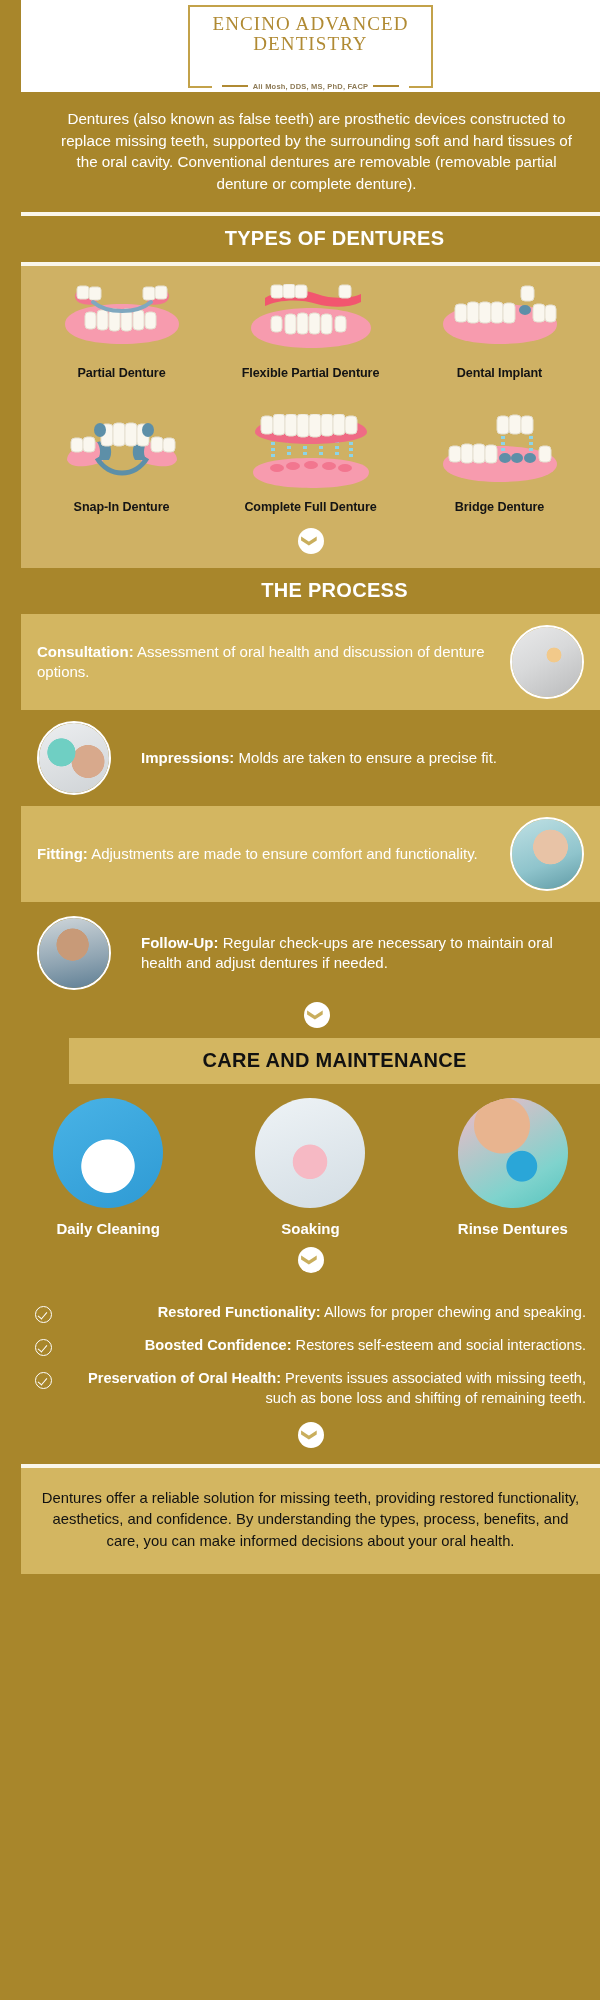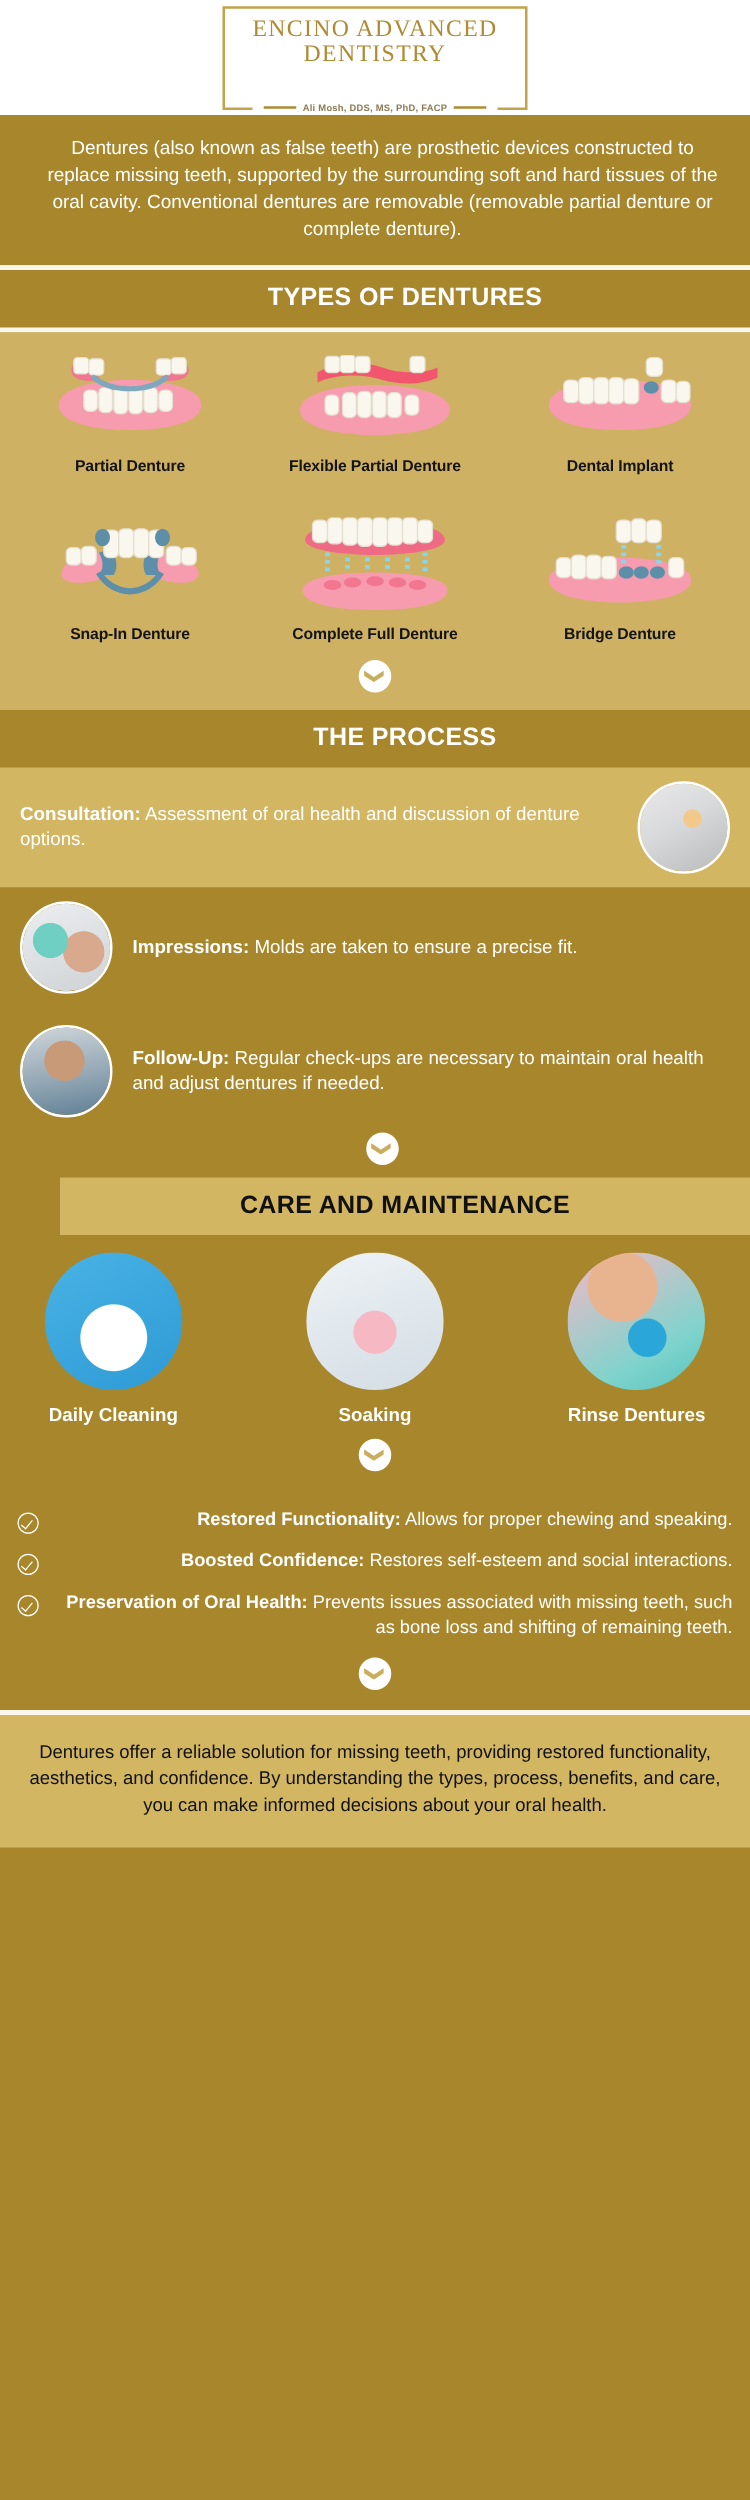--- a/index.html
+++ b/index.html
@@ -1,21 +1,21 @@
 <!DOCTYPE html>
 <html><head>
 <meta charset="utf-8">
 <style>
   * { box-sizing: border-box; margin:0; padding:0; }
   body {
     width:600px; height:2000px; overflow:hidden;
     font-family:"Liberation Sans", sans-serif;
     background:#A8862B;
   }
-  .page { width:600px; height:1912px; position:relative; }
+  .page { width:600px; height:1912px; position:relative;padding-left:21px; }
 
   
   .logo-header{
     background:#ffffff; height:92px; display:flex;
     align-items:center; justify-content:center;
   }
   .logo-box{
     border:2px solid #C3A24A; padding:7px 22px 2px 22px;
     text-align:center; position:relative;
   }
@@ -64,21 +64,21 @@
   
   .chev-wrap{ display:flex; justify-content:center; }
   .chev{
     width:26px; height:26px; border-radius:50%; background:#ffffff;
     display:flex; align-items:center; justify-content:center;
     color:#C9AE5D; font-size:15px; font-weight:900; line-height:1;
   }
   .chev-onlight .chev{ color:#C9AE5D; }
 
   
-  .step{ display:flex; align-items:center; min-height:96px; padding:10px 16px; }
+  .step{ display:flex; align-items:center; min-height:96px; padding:10px 16px; gap:14px; }
   .step.light{ background:#D3B661; }
   .step.dark{ background:#A8862B; }
   .step-text{ flex:1; color:#ffffff; font-size:15px; line-height:1.38; font-weight:500; }
   .step-text b{ font-weight:800; }
   .step-photo{
     width:74px; height:74px; min-width:74px; border-radius:50%;
     border:2px solid #ffffff; overflow:hidden; position:relative;
   }
 
   
@@ -355,20 +355,28 @@
 
   <div class="step dark">
     <div class="step-photo">
         <div class="ph ph-impress"></div>
       </div>
     <div class="step-text" style="padding-left:16px">
       <b>Impressions:</b><span> Molds are taken to ensure a precise fit.</span>
     </div>
   </div>
 
+  <div class="step light">
+    <div class="step-text">
+      <b>Fitting:</b><span> Adjustments are made to ensure comfort and functionality.</span>
+    </div>
+    <div class="step-photo">
+        <div class="ph ph-fitting"></div>
+      </div>
+  </div>
 
   <div class="step dark" style="padding-bottom:4px">
     <div class="step-photo">
         <div class="ph ph-follow"></div>
       </div>
     <div class="step-text" style="padding-left:16px">
       <b>Follow-Up:</b><span> Regular check-ups are necessary to maintain oral health and adjust dentures if needed.</span>
     </div>
   </div>
 

